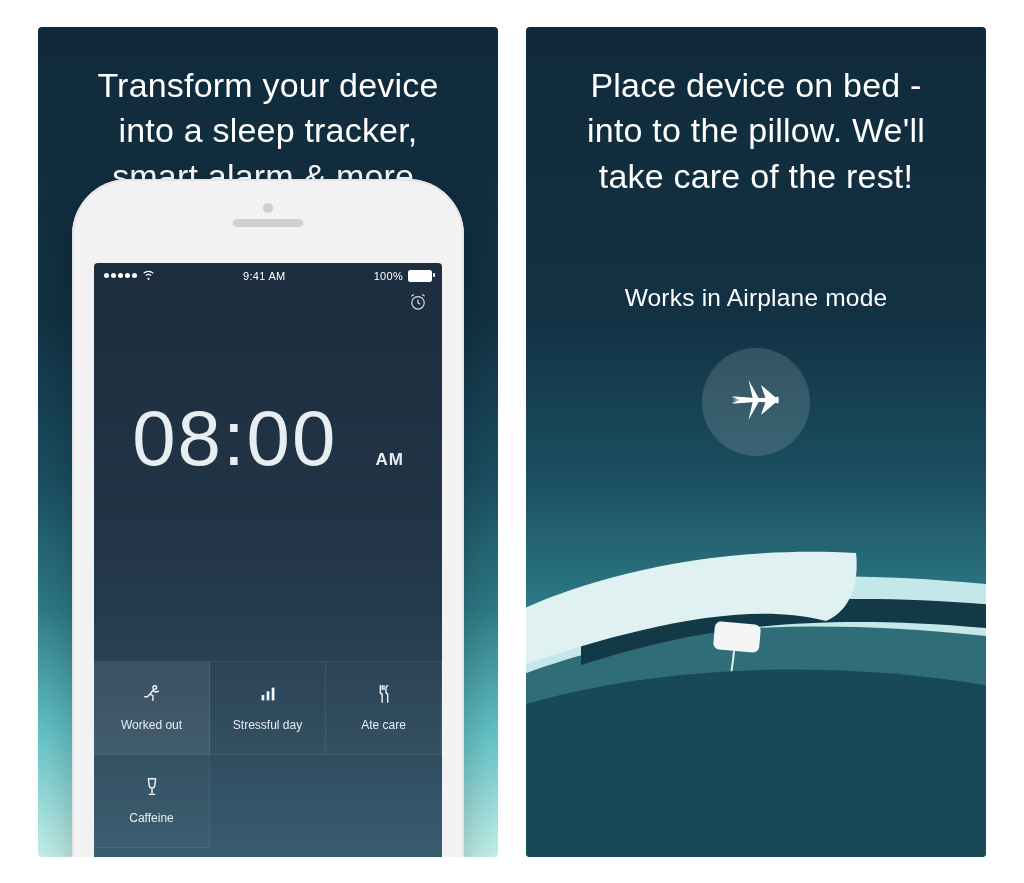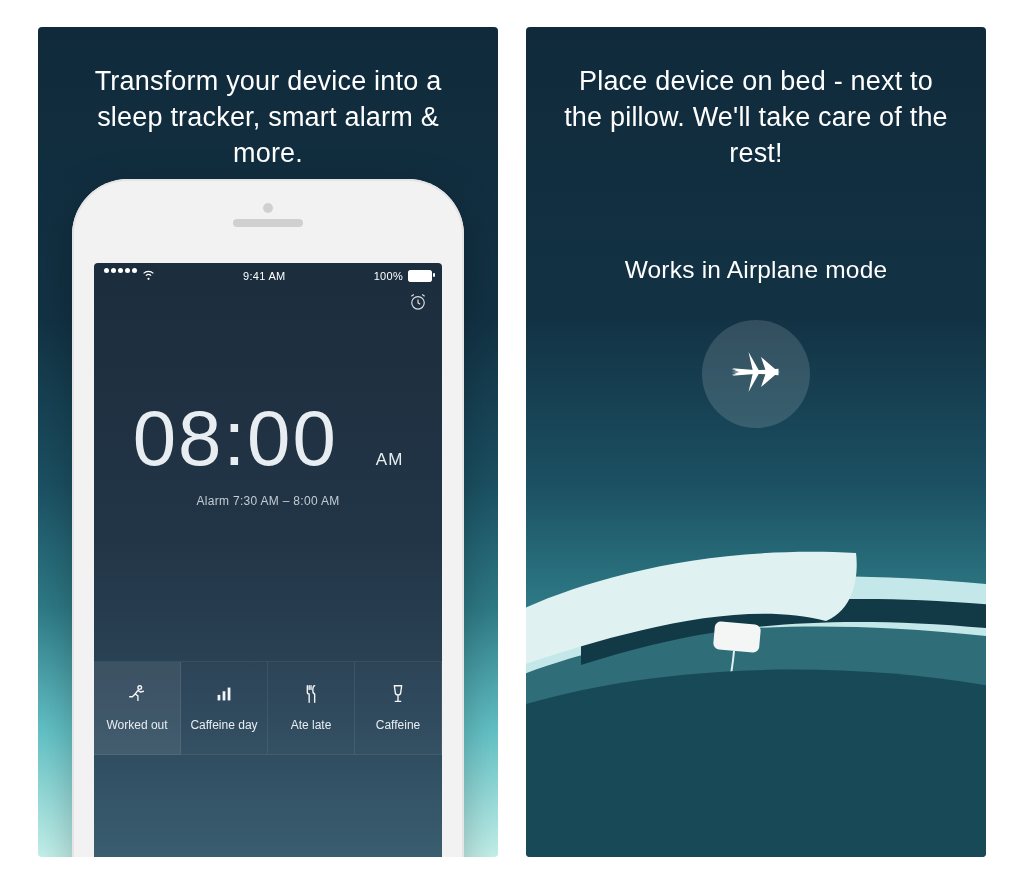--- a/index.html
+++ b/index.html
@@ -12,21 +12,21 @@
   }
   .stage{display:flex;gap:28px}
   .panel{
     width:460px;height:830px;
     background:linear-gradient(180deg,#102a3b 0%,#123244 35%,#1b5062 55%,#2e7a86 70%,#63c2c6 85%,#c3f0ea 100%);
     position:relative;color:#fff;overflow:hidden;
     border-radius:4px;
   }
   .heading{
     text-align:center;font-weight:300;
-    font-size:27px;line-height:1.35;
+    font-size:34px;line-height:1.35;
     padding:36px 34px 0 34px;
     letter-spacing:.2px;
   }
 
   
   .phone{
     position:absolute;left:34px;top:152px;
     width:392px;height:810px;
     background:#f2f2f2;border-radius:56px;
     box-shadow:0 0 0 2px #e5e5e5 inset,0 12px 40px rgba(0,0,0,.25);
@@ -41,41 +41,41 @@
   }
   .screen{
     position:absolute;top:84px;left:22px;right:22px;bottom:0;
     border-radius:4px 4px 0 0;overflow:hidden;
     background:linear-gradient(180deg,#1c2d3d 0%,#223546 38%,#2b4558 60%,#3a5d70 82%,#4a7284 100%);
   }
   .statusbar{
     height:22px;display:flex;align-items:center;justify-content:space-between;
     padding:2px 10px 0 10px;font-size:11px;letter-spacing:.3px;color:#fff;
   }
-  .sb-left,.sb-right{display:flex;align-items:flex-start;gap:5px}
+  .sb-left,.sb-right{display:flex;align-items:center;gap:5px}
   .sb-dots{display:flex;gap:2px}
   .sb-dots span{width:5px;height:5px;border-radius:50%;background:#fff;display:block}
   .battery{width:22px;height:10px;border:1px solid #fff;border-radius:2px;position:relative}
   .battery::after{content:"";position:absolute;right:-4px;top:2px;width:2px;height:4px;background:#fff;border-radius:1px}
   .battery i{display:block;height:100%;background:#fff}
 
   .app-top{height:34px;display:flex;justify-content:flex-end;align-items:center;padding:0 14px}
   .alarm-icon{width:20px;height:20px;opacity:.85}
 
   .clock{
     margin-top:72px;text-align:center;
     font-weight:100;color:#e8edf2;
   }
   .clock .time{font-size:78px;letter-spacing:2px;display:inline-flex;align-items:baseline;gap:20px}
-  .clock .ampm{font-size:17px;letter-spacing:1px;margin-left:18px;font-weight:400}
+  .clock .ampm{font-size:17px;letter-spacing:1px;margin-left:18px;font-weight:700}
   .clock .sub{margin-top:10px;font-size:12px;font-weight:300;color:#c3ccd4;letter-spacing:.3px}
 
   .tags{
     position:absolute;left:0;right:0;top:398px;
-    display:grid;grid-template-columns:repeat(4,1fr);
+    display:grid;grid-template-columns:repeat(3,1fr);
     height:184px;border-top:1px solid rgba(255,255,255,.08);
   }
   .tag{
     display:flex;flex-direction:column;align-items:center;justify-content:center;
     gap:10px;font-size:12px;font-weight:300;color:#e8edf2;
     border-right:1px solid rgba(255,255,255,.08);
     border-bottom:1px solid rgba(255,255,255,.08);
     background:rgba(255,255,255,.02);
     height:92px;
   }
@@ -140,59 +140,58 @@
                 <path d="M12 9v4l2.6 1.6M4 5l3-2M20 5l-3-2"></path>
               </svg>
           </span>
         </div>
 
         <div class="clock">
           <div class="time">
             <span>08:00</span>
             <span class="ampm">AM</span>
           </div>
-          <div class="sub">Alarm 7:30 AM – 8:00 AM</div>
         </div>
 
         <div class="tags">
             <div class="tag selected">
               <span><svg viewBox="0 0 24 24" stroke="#fff" stroke-width="1.5" fill="none" stroke-linecap="round" stroke-linejoin="round">
                   <circle cx="15" cy="5" r="2"></circle>
                   <path d="M13 8l-3 4 3 2v5M10 12l-3 3H4M13 8l3 2 3-1"></path>
                 </svg></span>
               <span>Worked out</span>
             </div>
             <div class="tag">
               <span><svg viewBox="0 0 24 24" fill="#fff">
                   <rect x="5" y="13" width="3" height="6"></rect>
                   <rect x="10.5" y="9" width="3" height="10"></rect>
                   <rect x="16" y="5" width="3" height="14"></rect>
                 </svg></span>
-              <span>Caffeine day</span>
+              <span>Stressful day</span>
             </div>
             <div class="tag">
               <span><svg viewBox="0 0 24 24" stroke="#fff" stroke-width="1.5" fill="none" stroke-linecap="round" stroke-linejoin="round">
                   <path d="M8 3v7a2 2 0 0 0 2 2v9M8 3v4M10 3v4M12 3v4M16 3c-1.5 0-2 2-2 5s.5 4 2 4v9"></path>
                 </svg></span>
-              <span>Ate late</span>
+              <span>Ate care</span>
             </div>
             <div class="tag">
               <span><svg viewBox="0 0 24 24" stroke="#fff" stroke-width="1.5" fill="none" stroke-linecap="round" stroke-linejoin="round">
                   <path d="M8 3h8l-1 7a3 3 0 0 1-6 0zM12 13v7M9 20h6"></path>
                 </svg></span>
               <span>Caffeine</span>
             </div>
           </div>
 
       </div>
     </div>
   </div>
 
   <div class="panel">
-    <div class="heading">Place device on bed - next to the pillow. We'll take care of the rest!</div>
+    <div class="heading">Place device on bed - into to the pillow. We'll take care of the rest!</div>
     <div class="right-sub">Works in Airplane mode</div>
     <div class="plane-badge">
       <span>
         <svg viewBox="0 0 24 24">
             <path d="M2.5 13.5 21 12l-18.5-1.5L6 12l-3.5 1.5zM21 12l-7 6 1.8-5.2L21 12zm0 0-7-6 1.8 5.2L21 12z" fill="#fff"></path>
             <path d="M2 12l19-1.3v2.6L2 12z" fill="#fff"></path>
             <path d="M10.5 4 13 11l-2.5 1 .1-8zM10.5 20 13 13l-2.5-1 .1 8z" fill="#fff" opacity="0"></path>
             <path d="M2.2 13.1 22 12 2.2 10.9l3.3 1.1-3.3 1.1zM13.5 12 9 20l1.7-7.4.8-.6zm0 0L9 4l1.7 7.4.8.6z" fill="#fff"></path>
           </svg>
       </span>

